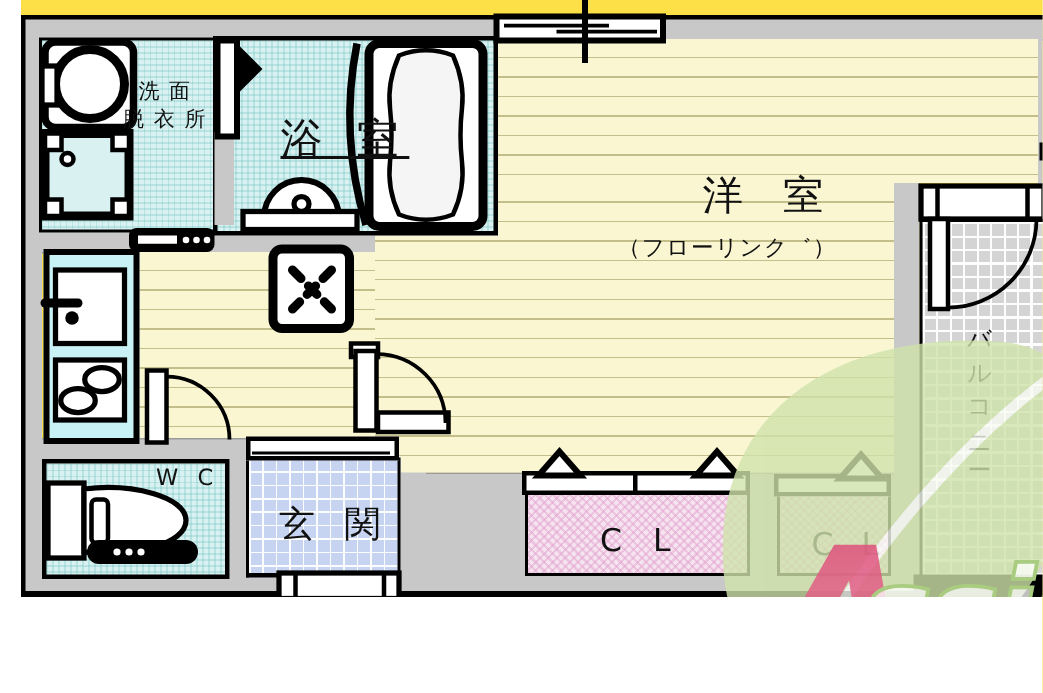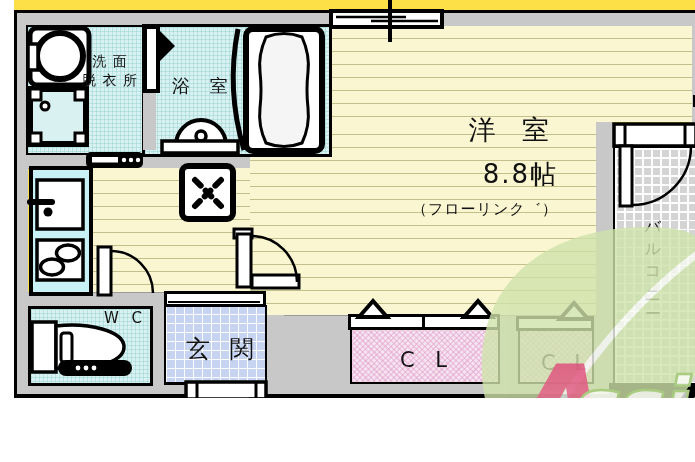--- a/index.html
+++ b/index.html
@@ -190,25 +190,24 @@
       <path d="M450,317 L464,301 L478,317 Z" fill="#fff" stroke="#000" stroke-width="4"></path>
       <path d="M546,319 L560,303 L574,319 Z" fill="#fff" stroke="#000" stroke-width="4"></path>
     </g>
   </svg>
 
   <div class="label" style="left:56px;top:52px;width:80px;text-align:center;font-size:14px;line-height:19px;letter-spacing:1px;">
     <span>洗 面</span><br>
     <span>脱 衣 所</span>
   </div>
 
-  <div class="label" style="left:158px;top:74px;font-size:18px;letter-spacing:7px;">浴 室</div>
+  <div class="label" style="left:173px;top:74px;font-size:28px;letter-spacing:7px;text-decoration:underline;">浴 室</div>
 
   <div class="label" style="left:344px;top:112px;width:200px;text-align:right;">
     <div style="font-size:27px;letter-spacing:9px;">洋 室</div>
-    <div style="font-size:26px;margin-top:9px;letter-spacing:2px;">8.8帖</div>
     <div style="font-size:15px;margin-top:8px;letter-spacing:1px;">（フローリンク゛）</div>
   </div>
 
   <div class="label" style="left:90px;top:309px;font-size:15px;letter-spacing:4px;">W C</div>
 
   <div class="label" style="left:172px;top:333px;font-size:24px;letter-spacing:6px;">玄 関</div>
 
   <div class="label" style="left:386px;top:348px;font-size:21px;letter-spacing:7px;">C L</div>
   <div class="label" style="left:527px;top:351px;font-size:21px;letter-spacing:6px;">C L</div>
 

